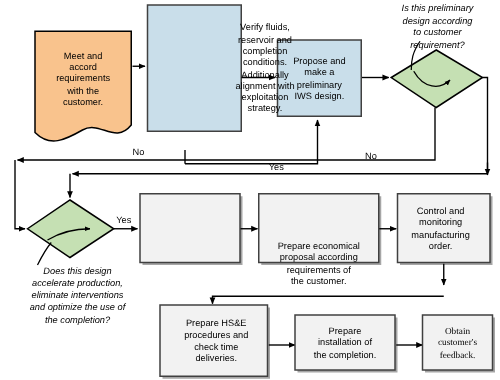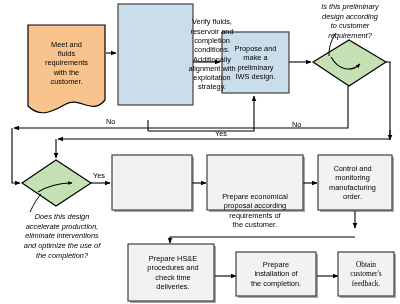--- a/index.html
+++ b/index.html
@@ -139,21 +139,21 @@
       <path d="M 38 192 C 48 186, 58 183, 72 183" marker-end="url(#arrowsm)"></path>
     </g>
 
     <g fill="none" stroke="#000000" stroke-width="1">
       <path d="M 336 33 C 330 42, 329 48, 329 56"></path>
       <path d="M 30 212 C 34 204, 36 200, 41 194"></path>
     </g>
   </svg>
 
   <div class="node-label" style="left:28px; top:27px; width:77px; height:72px;">Meet and
-fluids
+accord
 requirements
 with the
 customer.</div>
 
   <div class="node-label" style="left:118px; top:4px; width:92px; height:101px;margin-left:48px;">Verify fluids,
 reservoir and
 completion
 conditions.
 Additionally
 alignment with

